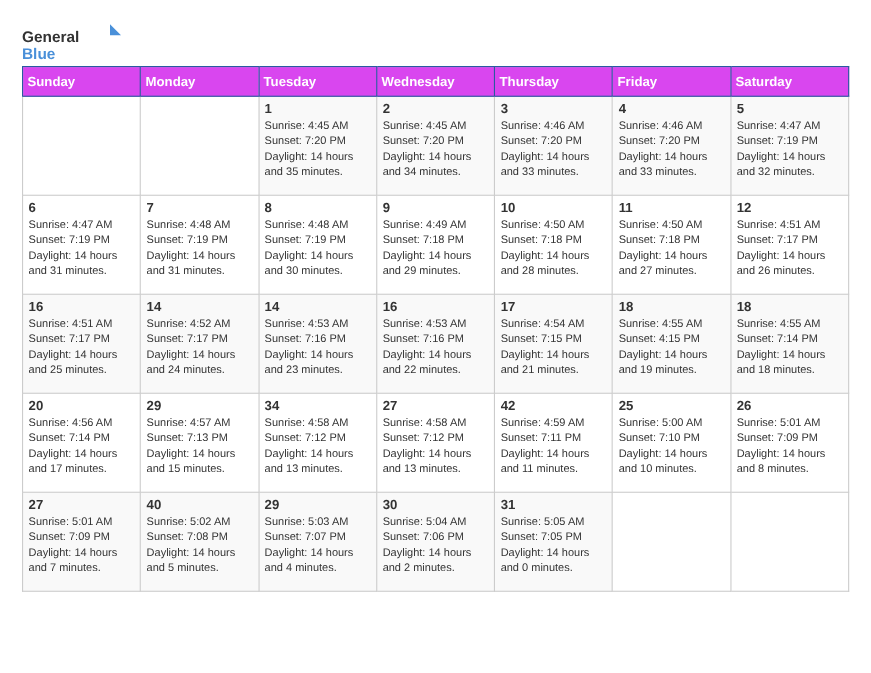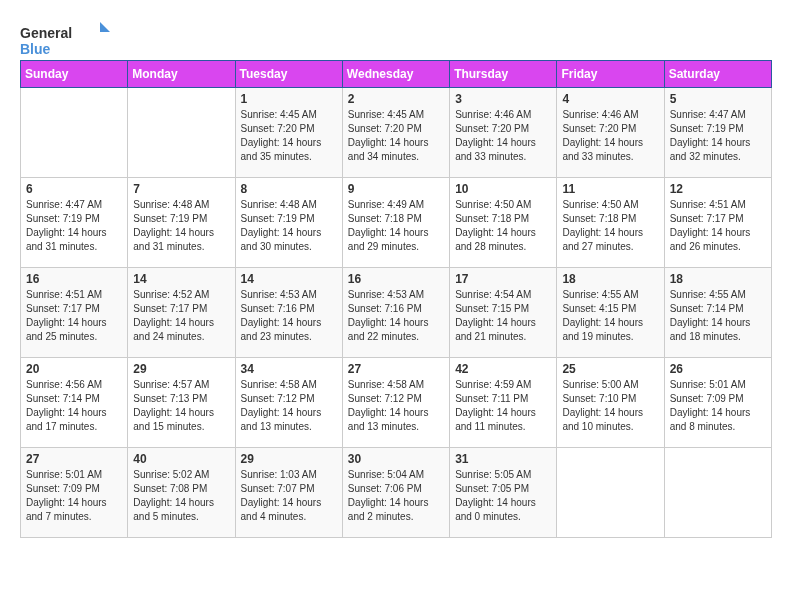--- a/index.html
+++ b/index.html
@@ -278,21 +278,21 @@
 Daylight: 14 hours and 7 minutes.</div>
         </td>
         <td>
           <span class="day-num">40</span>
           <div class="cell-info">Sunrise: 5:02 AM
 Sunset: 7:08 PM
 Daylight: 14 hours and 5 minutes.</div>
         </td>
         <td>
           <span class="day-num">29</span>
-          <div class="cell-info">Sunrise: 1:03 AM
+          <div class="cell-info">Sunrise: 5:03 AM
 Sunset: 7:07 PM
 Daylight: 14 hours and 4 minutes.</div>
         </td>
         <td>
           <span class="day-num">30</span>
           <div class="cell-info">Sunrise: 5:04 AM
 Sunset: 7:06 PM
 Daylight: 14 hours and 2 minutes.</div>
         </td>
         <td>

